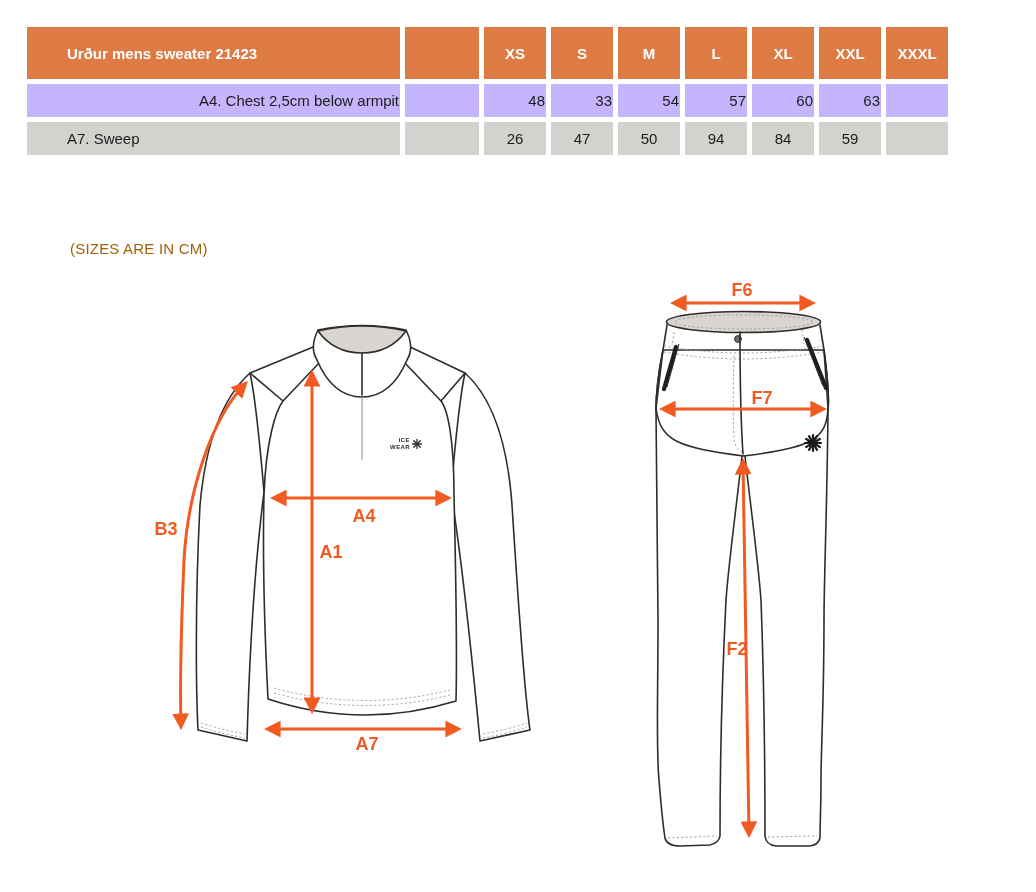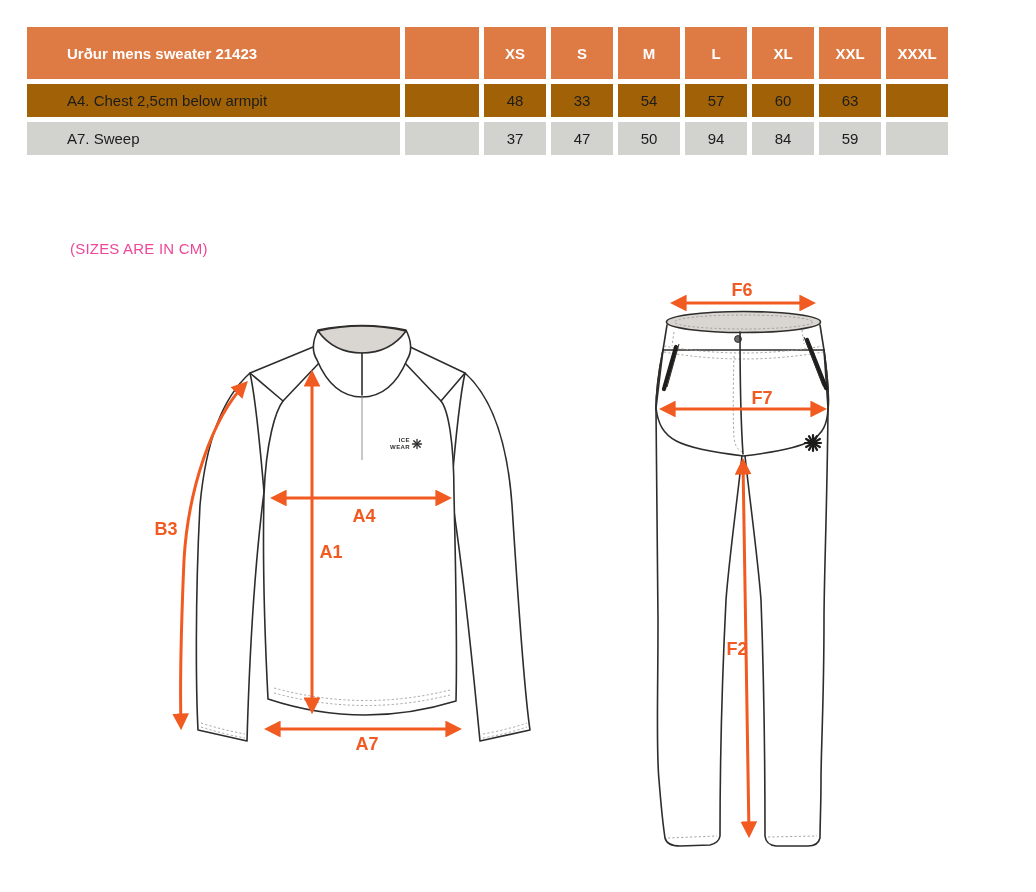--- a/index.html
+++ b/index.html
@@ -6,22 +6,22 @@
   .page{position:relative;width:1036px;height:892px;background:#fff;overflow:hidden;
         font-family:"Liberation Sans",sans-serif;}
   table.size-table{border-collapse:separate;border-spacing:5px;table-layout:fixed;
         position:absolute;left:22px;top:22px;}
   table.size-table td{height:31px;font-size:15px;color:#1c1c1c;vertical-align:middle;}
   tr.head td{height:50px;background:#DE7A44;color:#ffffff;font-weight:bold;}
   td.c-label{width:332px;text-align:left;padding-left:40px;}
   td.c-blank{width:72px;}
   td.c-size{width:60px;text-align:center;}
   tr.dark td{background:#D2D2CF;}
-  tr.light td{background:#a16207;}
-  .note{position:absolute;left:70px;top:240px;color:#ec4899;font-size:15px;letter-spacing:.2px;}
+  tr.light td{background:#c4b5fd;text-align:right;}
+  .note{position:absolute;left:70px;top:240px;color:#a16207;font-size:15px;letter-spacing:.2px;}
   svg{position:absolute;overflow:visible;}
   .svg-sweater{left:150px;top:300px;}
   .svg-pants{left:630px;top:280px;}
   .ol{fill:none;stroke:#2E2D2B;stroke-width:1.6;stroke-linejoin:round;stroke-linecap:round;}
   .fw{fill:#ffffff;stroke:#2E2D2B;stroke-width:1.6;stroke-linejoin:round;stroke-linecap:round;}
   .shade{fill:#D9D6D2;stroke:#2E2D2B;stroke-width:1.6;stroke-linejoin:round;}
   .st{fill:none;stroke:#9B9B99;stroke-width:.9;stroke-dasharray:2.2 2.2;}
   .zp{fill:none;stroke:#9B9B99;stroke-width:1.1;}
   .ar{fill:none;stroke:#F15B22;stroke-width:3;}
   .thick{fill:none;stroke:#1F1E1C;stroke-width:4.2;stroke-linecap:round;}
@@ -56,21 +56,21 @@
       <td class="c-size">33</td>
       <td class="c-size">54</td>
       <td class="c-size">57</td>
       <td class="c-size">60</td>
       <td class="c-size">63</td>
       <td class="c-size"></td>
     </tr>
     <tr class="dark">
       <td class="c-label">A7. Sweep</td>
       <td class="c-blank"></td>
-      <td class="c-size">37</td>
+      <td class="c-size">26</td>
       <td class="c-size">47</td>
       <td class="c-size">50</td>
       <td class="c-size">94</td>
       <td class="c-size">84</td>
       <td class="c-size">59</td>
       <td class="c-size"></td>
     </tr>
   </tbody>
     </table>
 

